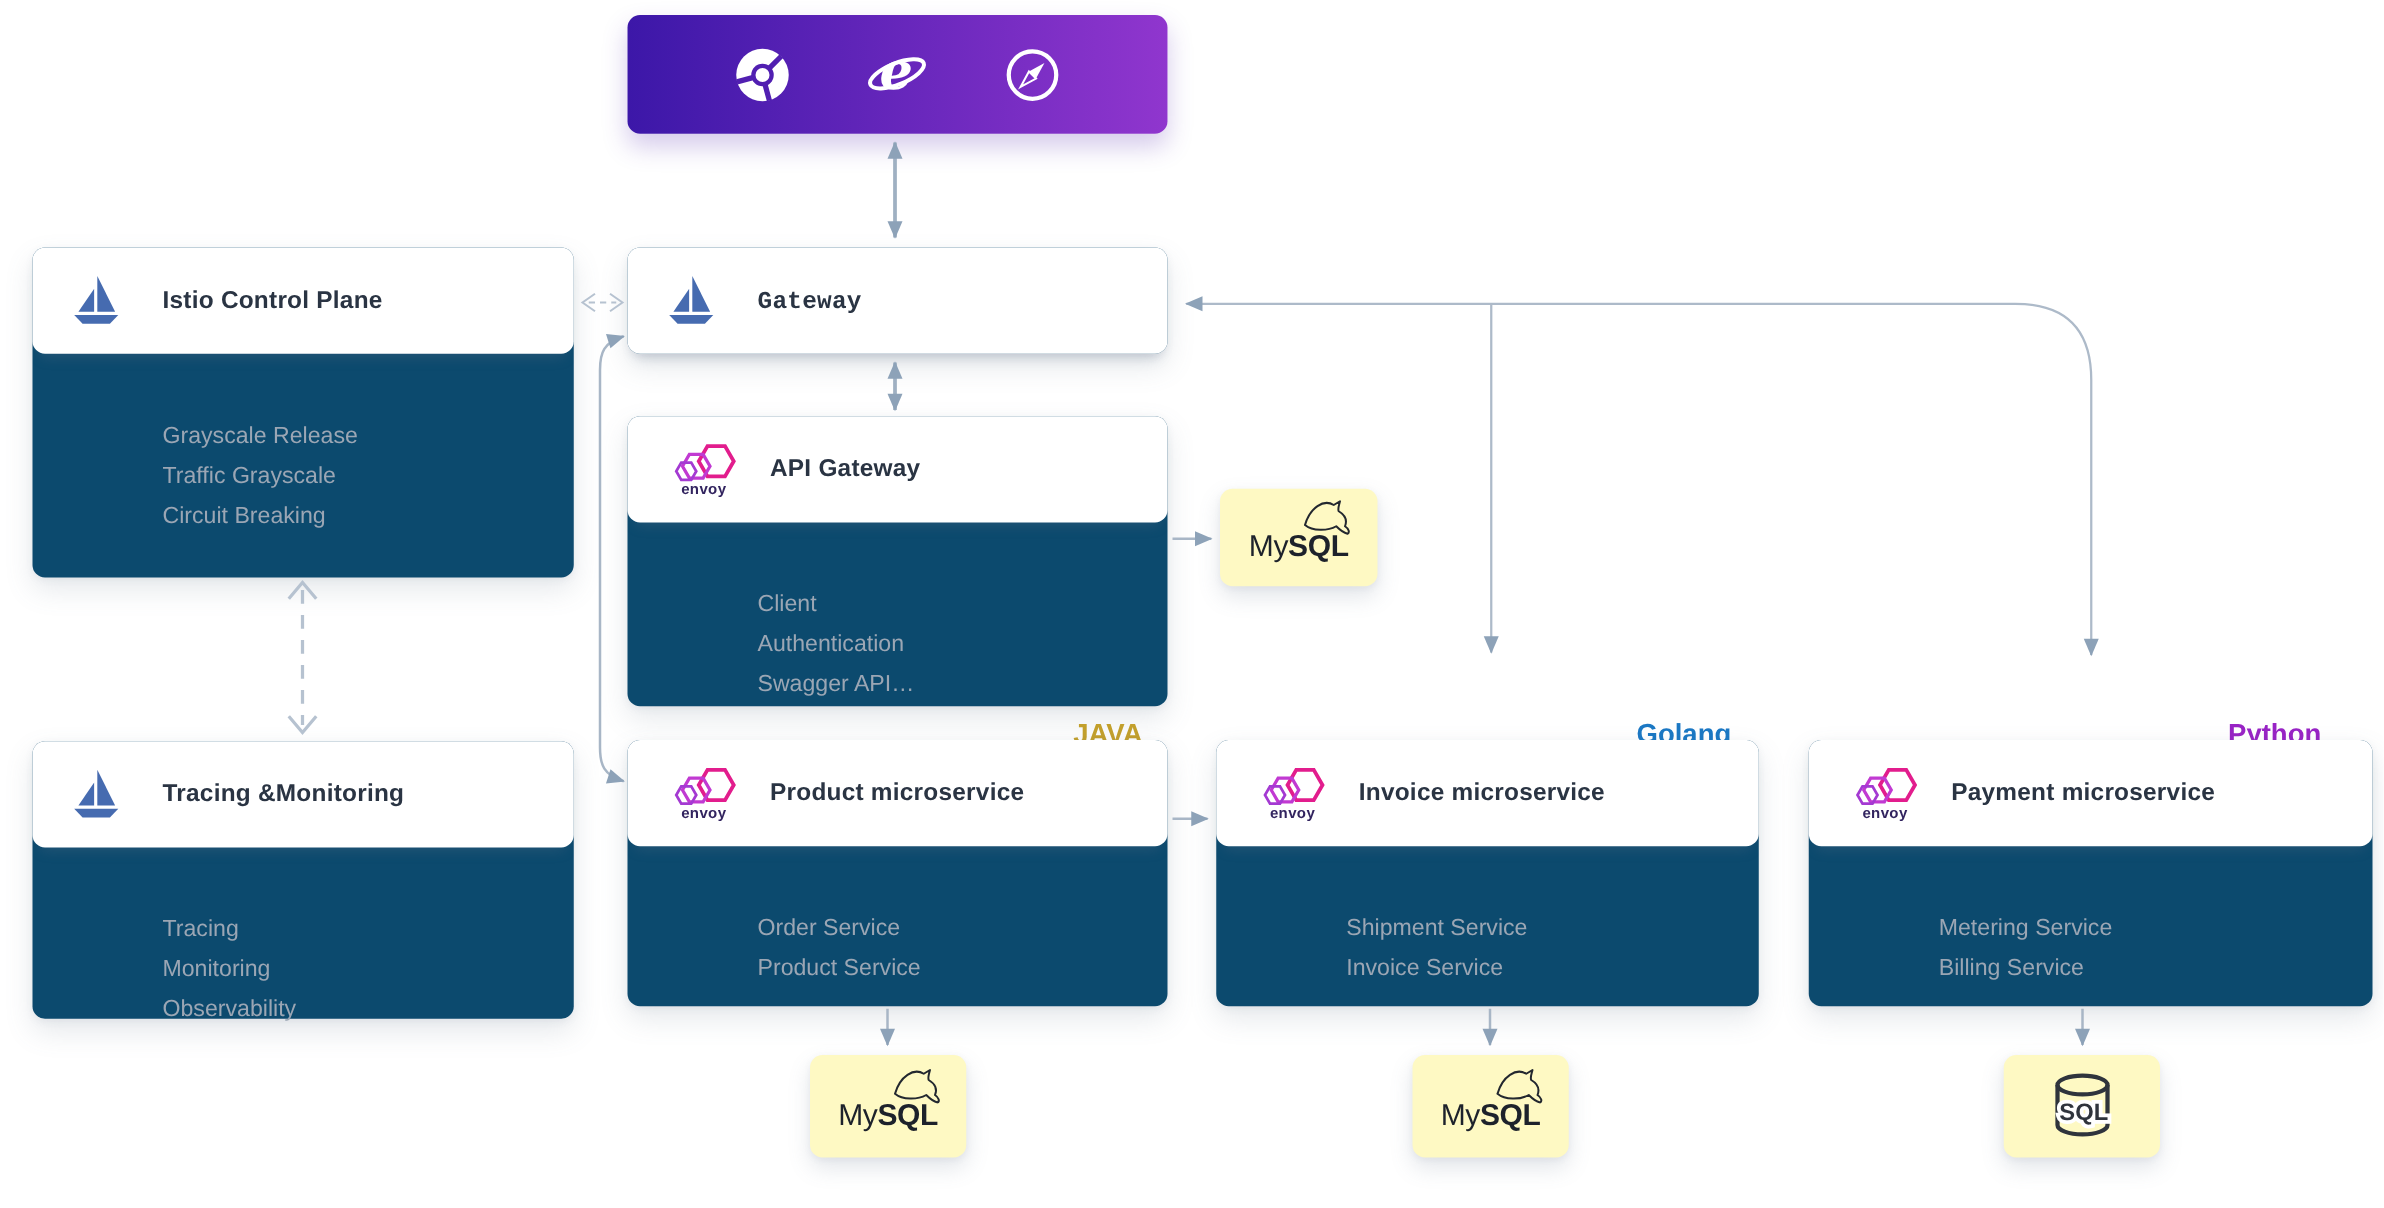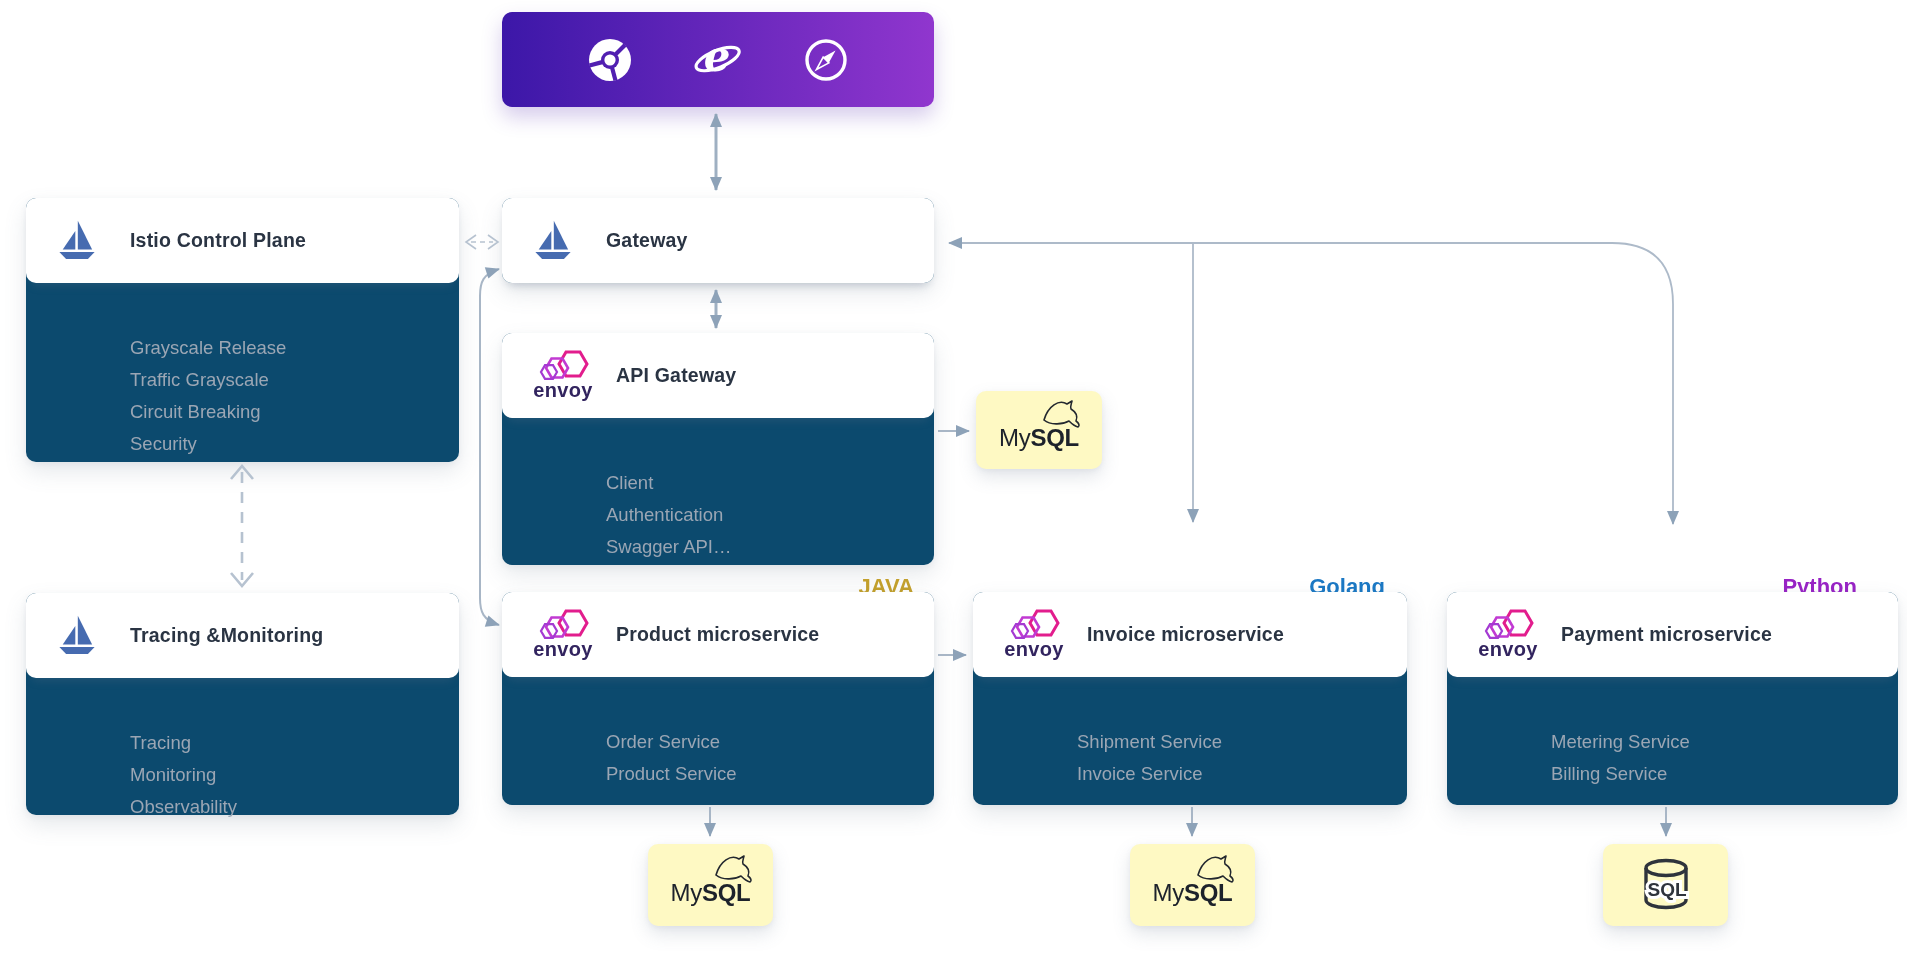--- a/index.html
+++ b/index.html
@@ -15,21 +15,21 @@
   .card-header{
     position:relative;height:85px;background:#fff;border-radius:10px;
     display:flex;align-items:center;padding:0 24px 0 30px;box-sizing:border-box;
     box-shadow:0 9px 10px -7px rgba(100,116,139,.28);
   }
   .card-title{font-size:19.5px;font-weight:bold;color:#2a3443;letter-spacing:.2px;white-space:nowrap;}
   .card-body{padding:13px 0 0 104px;margin-top:36px;}
   .card-item{font-size:18.5px;color:#9ba6b4;line-height:32px;white-space:nowrap;}
   .istio-logo{width:42px;height:56px;margin-right:32px;flex:0 0 auto;}
   .envoy-logo{width:62px;margin-right:22px;flex:0 0 auto;display:flex;flex-direction:column;align-items:center;}
-  .envoy-word{font-size:20px;font-weight:bold;color:#32245f;margin-top:-2px;letter-spacing:.3px;}
+  .envoy-word{font-size:12px;font-weight:bold;color:#32245f;margin-top:-2px;letter-spacing:.3px;}
   
   .browser-bar{
     position:absolute;left:502px;top:12px;width:432px;height:95px;border-radius:10px;z-index:2;
     background:linear-gradient(90deg,#3c17a8 0%,#9036ce 100%);
     display:flex;align-items:center;justify-content:center;gap:60px;
     box-shadow:0 10px 20px rgba(90,50,180,.25);
   }
   
   .lang-label{position:absolute;font-size:22px;font-weight:bold;text-align:right;z-index:2;white-space:nowrap;}
   
@@ -80,25 +80,24 @@
         <polygon points="52,2 52,70 86,70" fill="#466bb0"></polygon>
         <polygon points="46,26 46,70 16,70" fill="#466bb0"></polygon>
         <polygon points="8,76 92,76 76,93 24,93" fill="#466bb0"></polygon>
       </svg>
       <span class="card-title">Istio Control Plane</span>
     </div>
     <div class="card-body">
       <div class="card-item">Grayscale Release</div>
       <div class="card-item">Traffic Grayscale</div>
       <div class="card-item">Circuit Breaking</div>
-      <div class="card-item">Security</div>
-    </div>
-  </div>
-
-  <div class="card" style="left:502px;top:198px;width:432px;height:85px;">
+    </div>
+  </div>
+
+  <div class="card" style="left:502px;top:198px;width:432px;height:85px;font-family:Liberation Mono, monospace;">
     <div class="card-header">
       <svg class="istio-logo" viewBox="0 0 100 100">
         <polygon points="52,2 52,70 86,70" fill="#466bb0"></polygon>
         <polygon points="46,26 46,70 16,70" fill="#466bb0"></polygon>
         <polygon points="8,76 92,76 76,93 24,93" fill="#466bb0"></polygon>
       </svg>
       <span class="card-title">Gateway</span>
     </div>
   </div>
 

